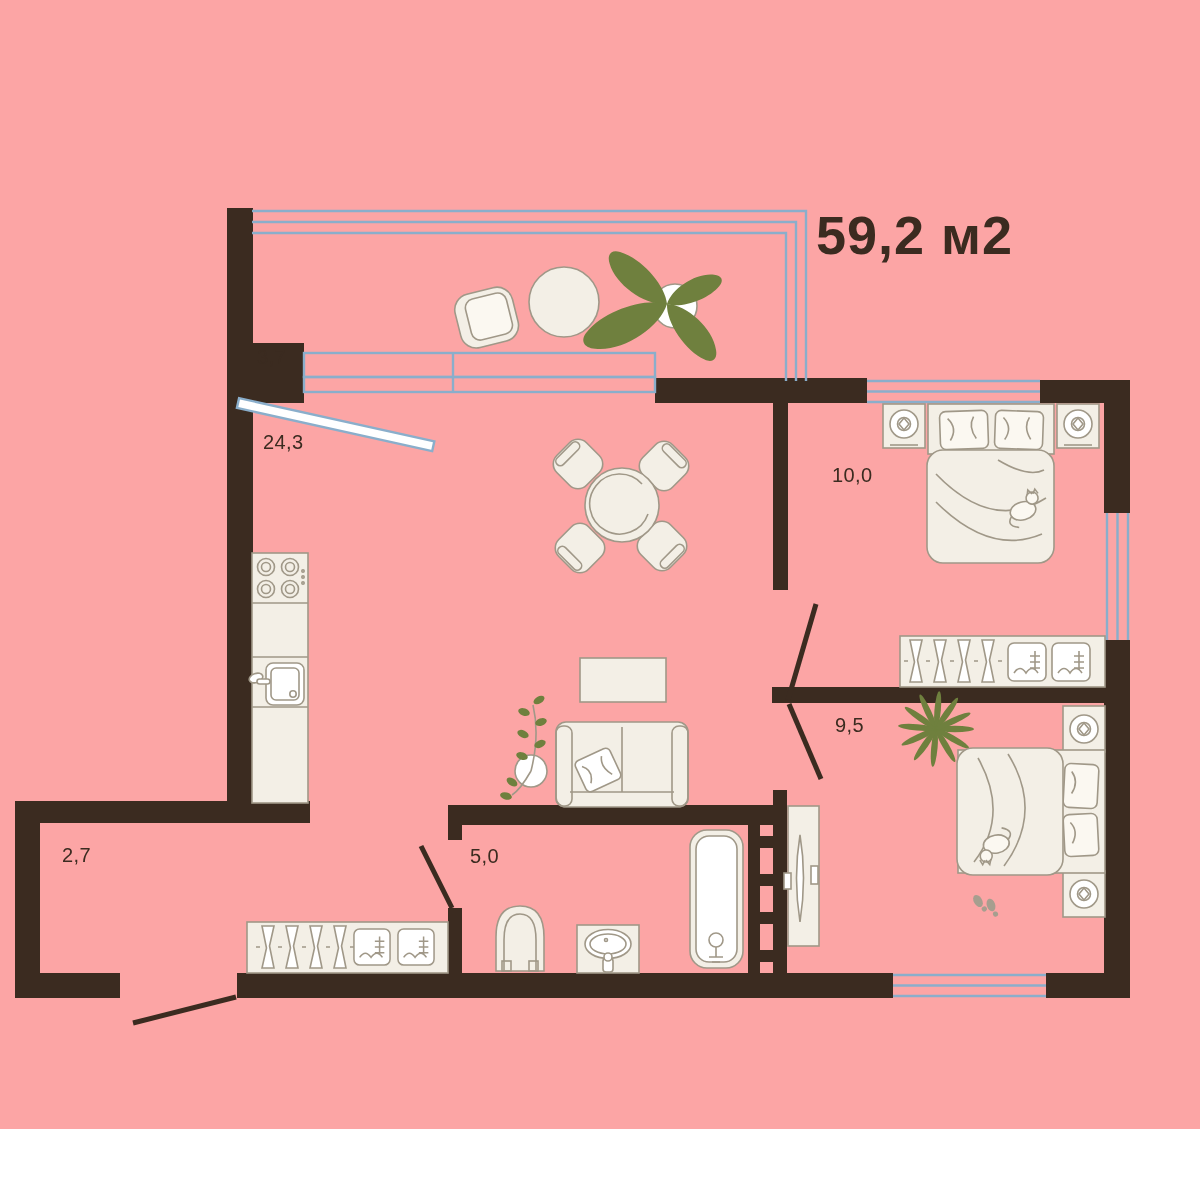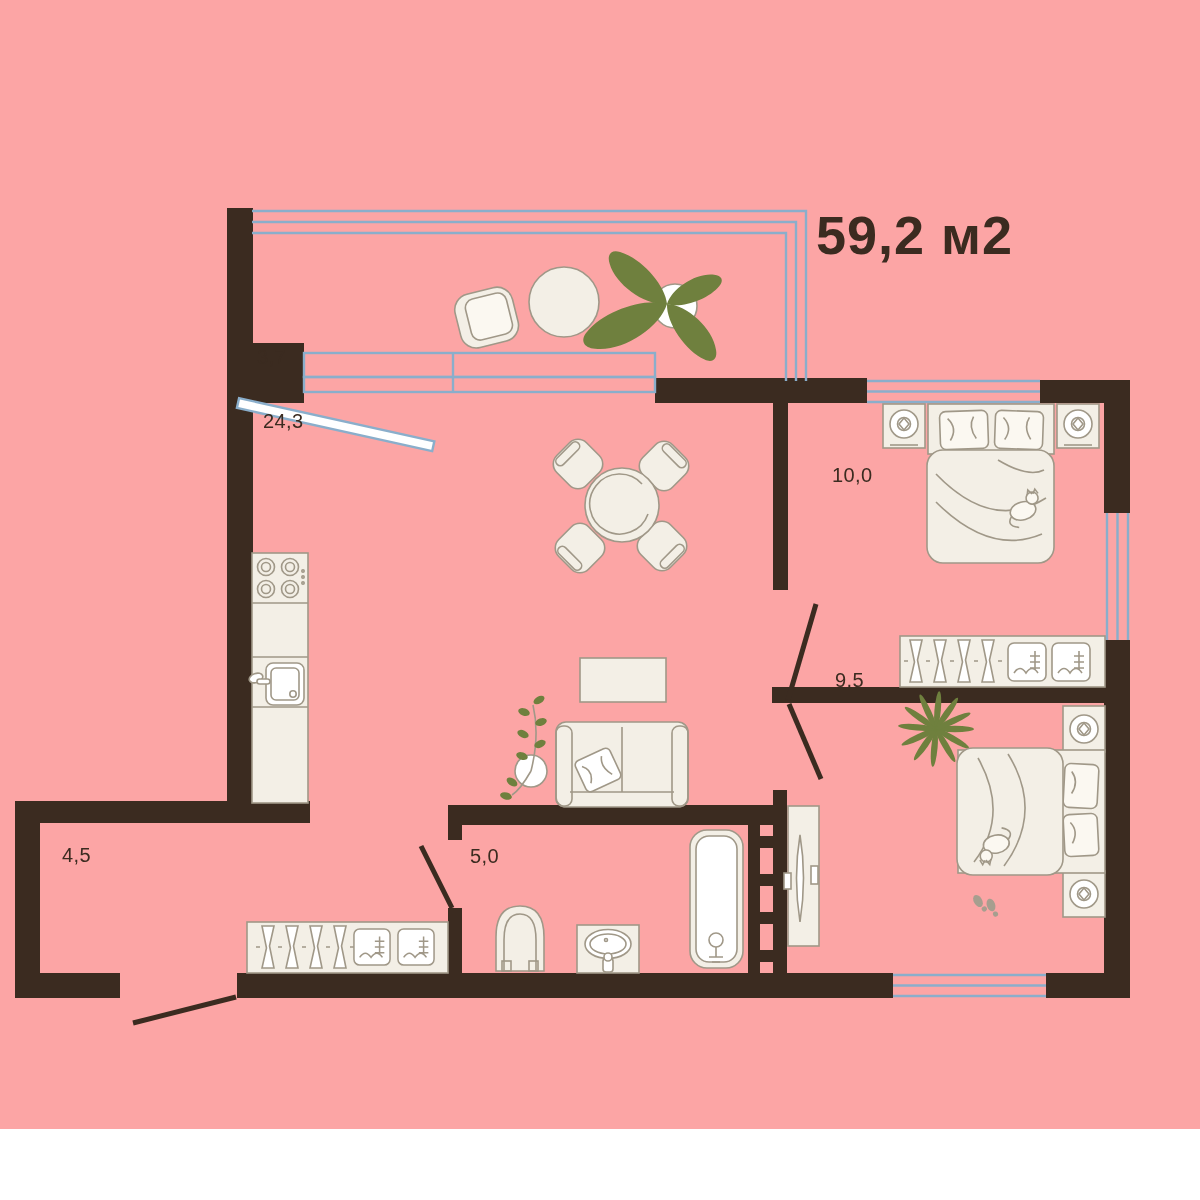--- a/index.html
+++ b/index.html
@@ -313,18 +313,18 @@
       <path class="fw" d="M800,835 Q807,877 800,922 Q793,877 800,835 Z"></path>
       <rect x="784" y="873" width="7" height="16" class="fw"></rect>
       <rect x="811" y="866" width="7" height="18" class="fw"></rect>
     </g>
   </g>
 </svg>
 
   <div class="lbl title" style="left:816px;top:204px;">59,2 м2</div>
 
   <div class="lbl" style="left:257px;top:346px;">3,7</div>
-  <div class="lbl" style="left:263px;top:410px;">24,3</div>
+  <div class="lbl" style="left:263px;top:431px;">24,3</div>
   <div class="lbl" style="left:832px;top:464px;">10,0</div>
-  <div class="lbl" style="left:835px;top:669px;">9,5</div>
+  <div class="lbl" style="left:835px;top:714px;">9,5</div>
   <div class="lbl" style="left:470px;top:821px;margin-top:24px;">5,0</div>
-  <div class="lbl" style="left:62px;top:844px;">4,5</div>
+  <div class="lbl" style="left:62px;top:844px;">2,7</div>
 </div>
 
 </body></html>

